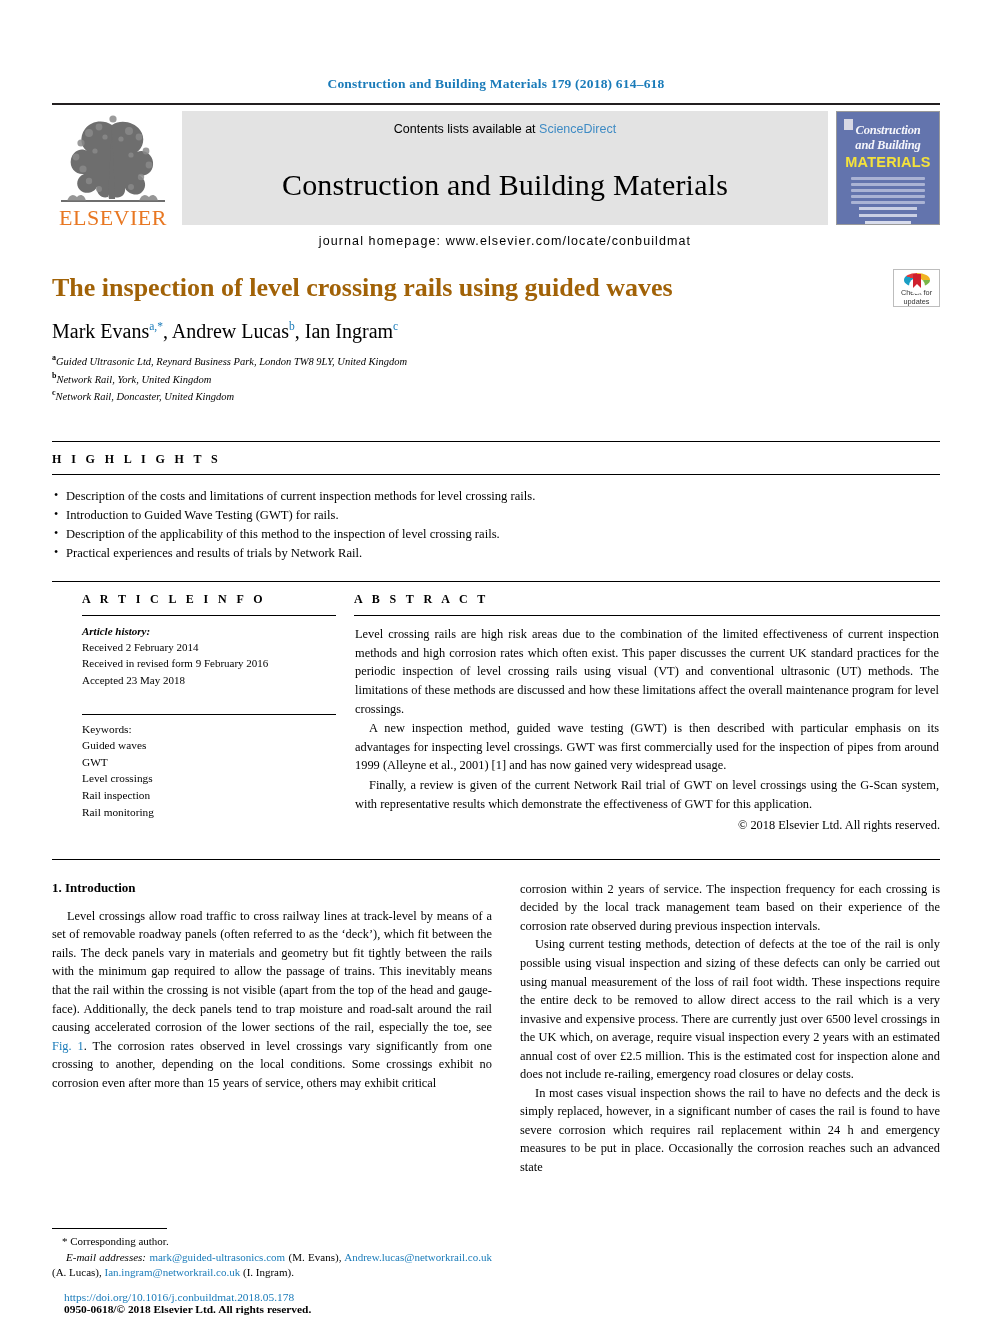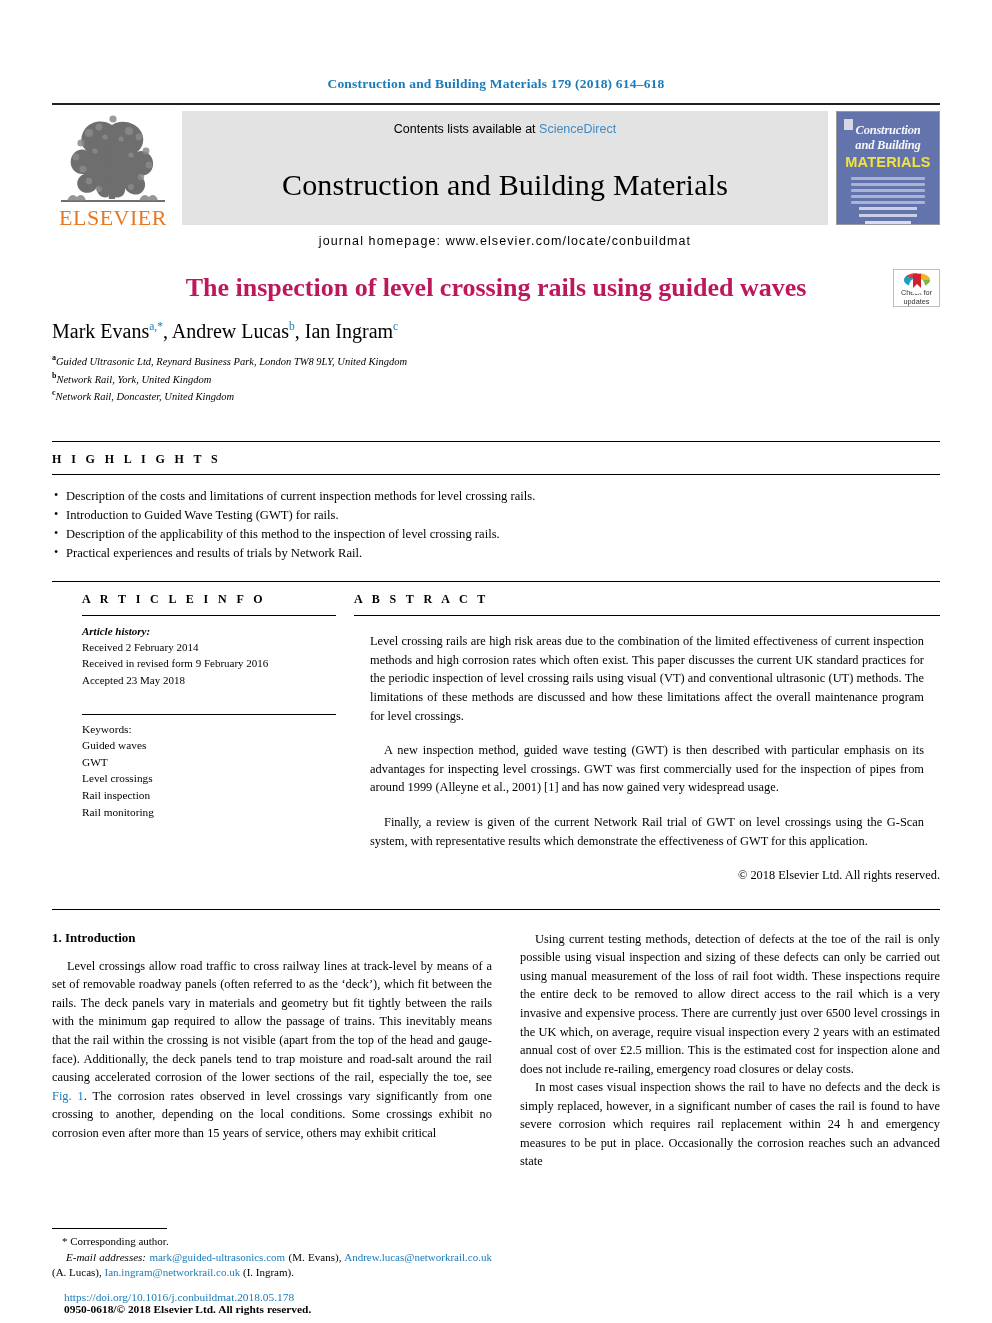--- a/index.html
+++ b/index.html
@@ -103,22 +103,21 @@
   .cover-bottom { margin-top:auto; margin-bottom:7px; }
   .cover-bottom i { display:block; height:3px; background:#c9cfe4; margin:0 22px 4px 22px;}
   .cover-chip { background:#d8dcec; height:9px; margin:0 28px; }
 
   
   .title-block { margin-top:42px; position:relative; }
   .art-title {
     font-family:"Liberation Serif", serif;
     font-size:26px;
     line-height:1.15;
-    color:#be185d;
-    text-align:center;
+    color:#a16207;
   }
   .authors {
     font-family:"Liberation Serif", serif;
     font-size:20px;
     margin-top:14px;
     color:#000;
   }
   .authors sup { color:#1a7bb9; font-size:11.5px; vertical-align:super; }
   .affil {
     font-family:"Liberation Serif", serif;
@@ -180,21 +179,21 @@
   .rule-thick { border-top:1.6px solid #000; margin-top:8px; }
   .ai-body { font-family:"Liberation Serif", serif; font-size:11px; line-height:1.47; margin-top:7px; }
   .ai-body .it { font-style:italic; font-weight:bold; }
   .kw-block { margin-top:26px; }
   .kw-body { font-family:"Liberation Serif", serif; font-size:11.3px; line-height:1.47; margin-top:6px;}
   .abs-body {
     font-family:"Liberation Serif", serif;
     font-size:12.4px; line-height:1.5;
     text-align:justify; margin-top:9px;
   }
-  .abs-body p { margin:16px; text-indent:14px; }
+  .abs-body p { margin:1px; text-indent:14px; }
   .abs-body p.first { text-indent:0; }
   .copyright { text-align:right; margin-top:3px; font-size:12.4px;}
 
   
   .body-rule { border-top:1px solid #000; margin-top:24px; }
   .body-cols { display:flex; margin-top:20px; gap:28px; }
   .bcol { width:440px; flex:0 0 440px; }
   .bcol.right { flex:1 1 auto; width:auto;}
   h2.sec-h {
     font-family:"Liberation Serif", serif;
@@ -377,20 +376,21 @@
 
     <div class="bcol">
       <h2 class="sec-h">1. Introduction</h2>
       <div class="btext">
         <p><span>Level crossings allow road traffic to cross railway lines at track-level by means of a set of removable roadway panels (often referred to as the ‘deck’), which fit between the rails. The deck panels vary in materials and geometry but fit tightly between the rails with the minimum gap required to allow the passage of trains. This inevitably means that the rail within the crossing is not visible (apart from the top of the head and gauge-face). Additionally, the deck panels tend to trap moisture and road-salt around the rail causing accelerated corrosion of the lower sections of the rail, especially the toe, see </span><span class="lnk">Fig. 1</span><span>. The corrosion rates observed in level crossings vary significantly from one crossing to another, depending on the local conditions. Some crossings exhibit no corrosion even after more than 15 years of service, others may exhibit critical</span></p>
       </div>
     </div>
 
     <div class="bcol right">
       <div class="btext">
+        <p class="noind">corrosion within 2 years of service. The inspection frequency for each crossing is decided by the local track management team based on their experience of the corrosion rate observed during previous inspection intervals.</p>
         <p>Using current testing methods, detection of defects at the toe of the rail is only possible using visual inspection and sizing of these defects can only be carried out using manual measurement of the loss of rail foot width. These inspections require the entire deck to be removed to allow direct access to the rail which is a very invasive and expensive process. There are currently just over 6500 level crossings in the UK which, on average, require visual inspection every 2 years with an estimated annual cost of over £2.5 million. This is the estimated cost for inspection alone and does not include re-railing, emergency road closures or delay costs.</p>
         <p>In most cases visual inspection shows the rail to have no defects and the deck is simply replaced, however, in a significant number of cases the rail is found to have severe corrosion which requires rail replacement within 24 h and emergency measures to be put in place. Occasionally the corrosion reaches such an advanced state</p>
       </div>
     </div>
   </div>
 
   <div class="footnote">
     <div class="fn-rule"></div>
     <div class="fn-text">
       <div style="text-indent:10px">* Corresponding author.</div>

